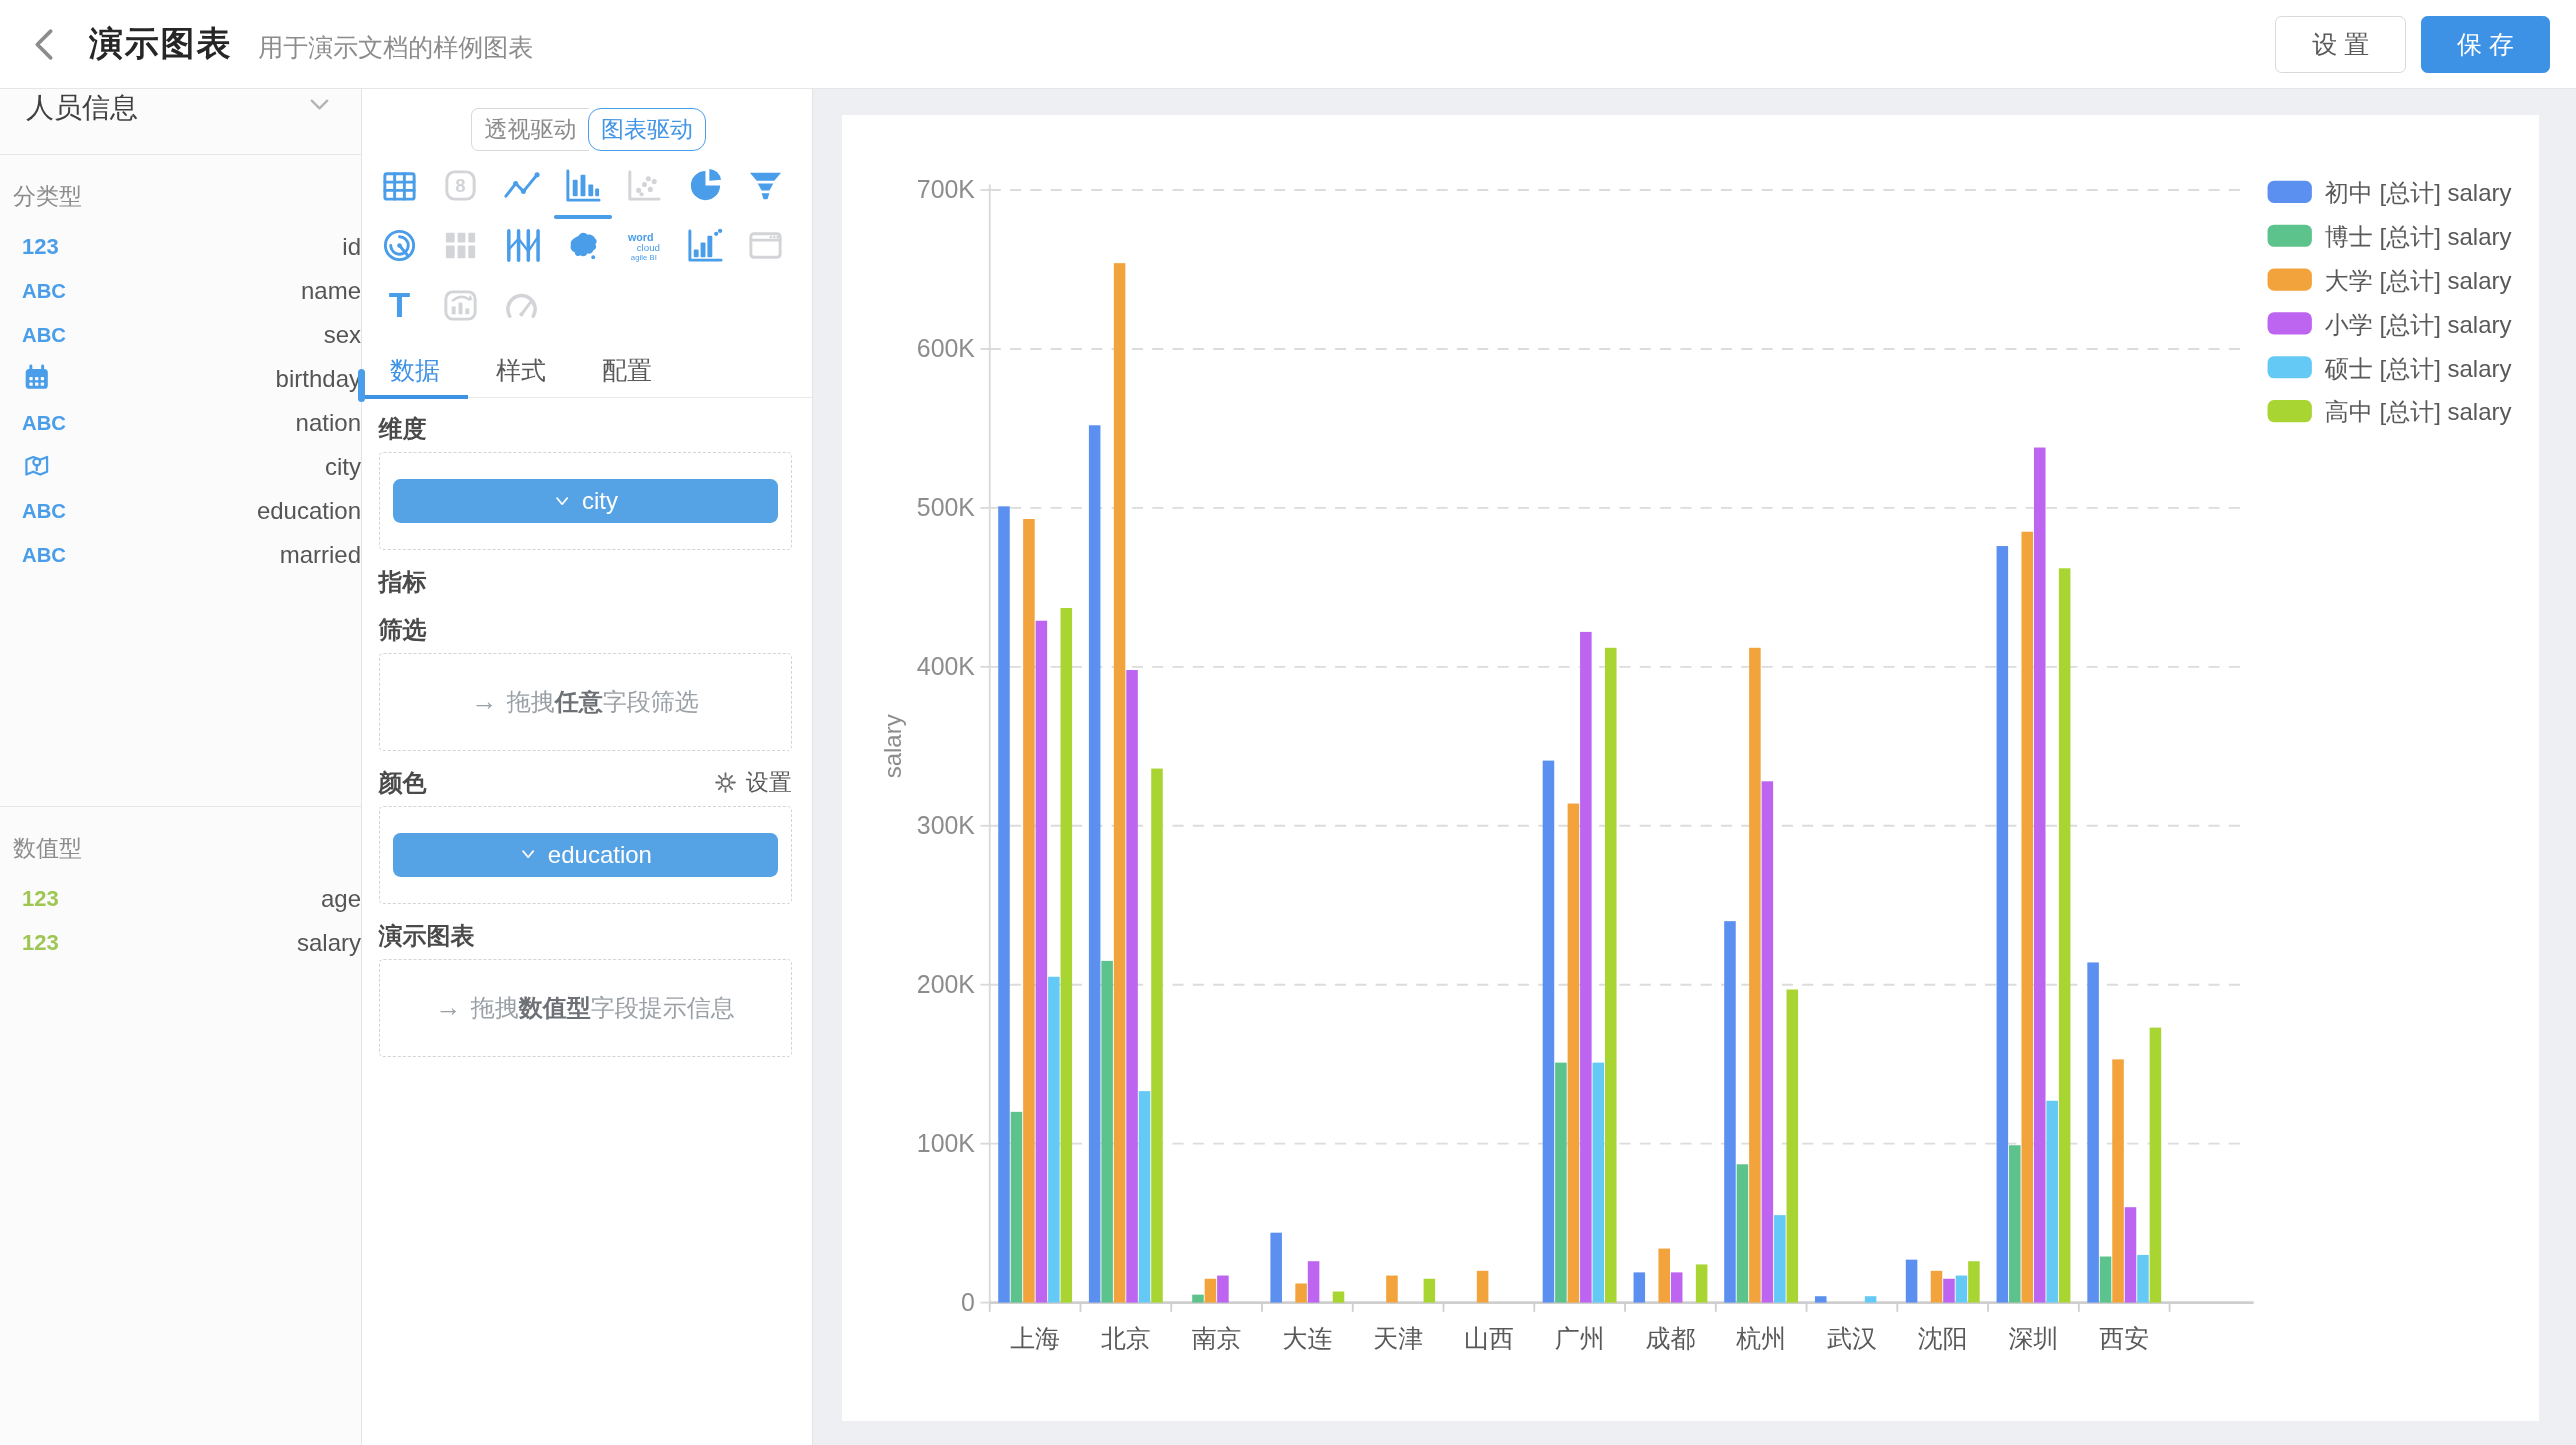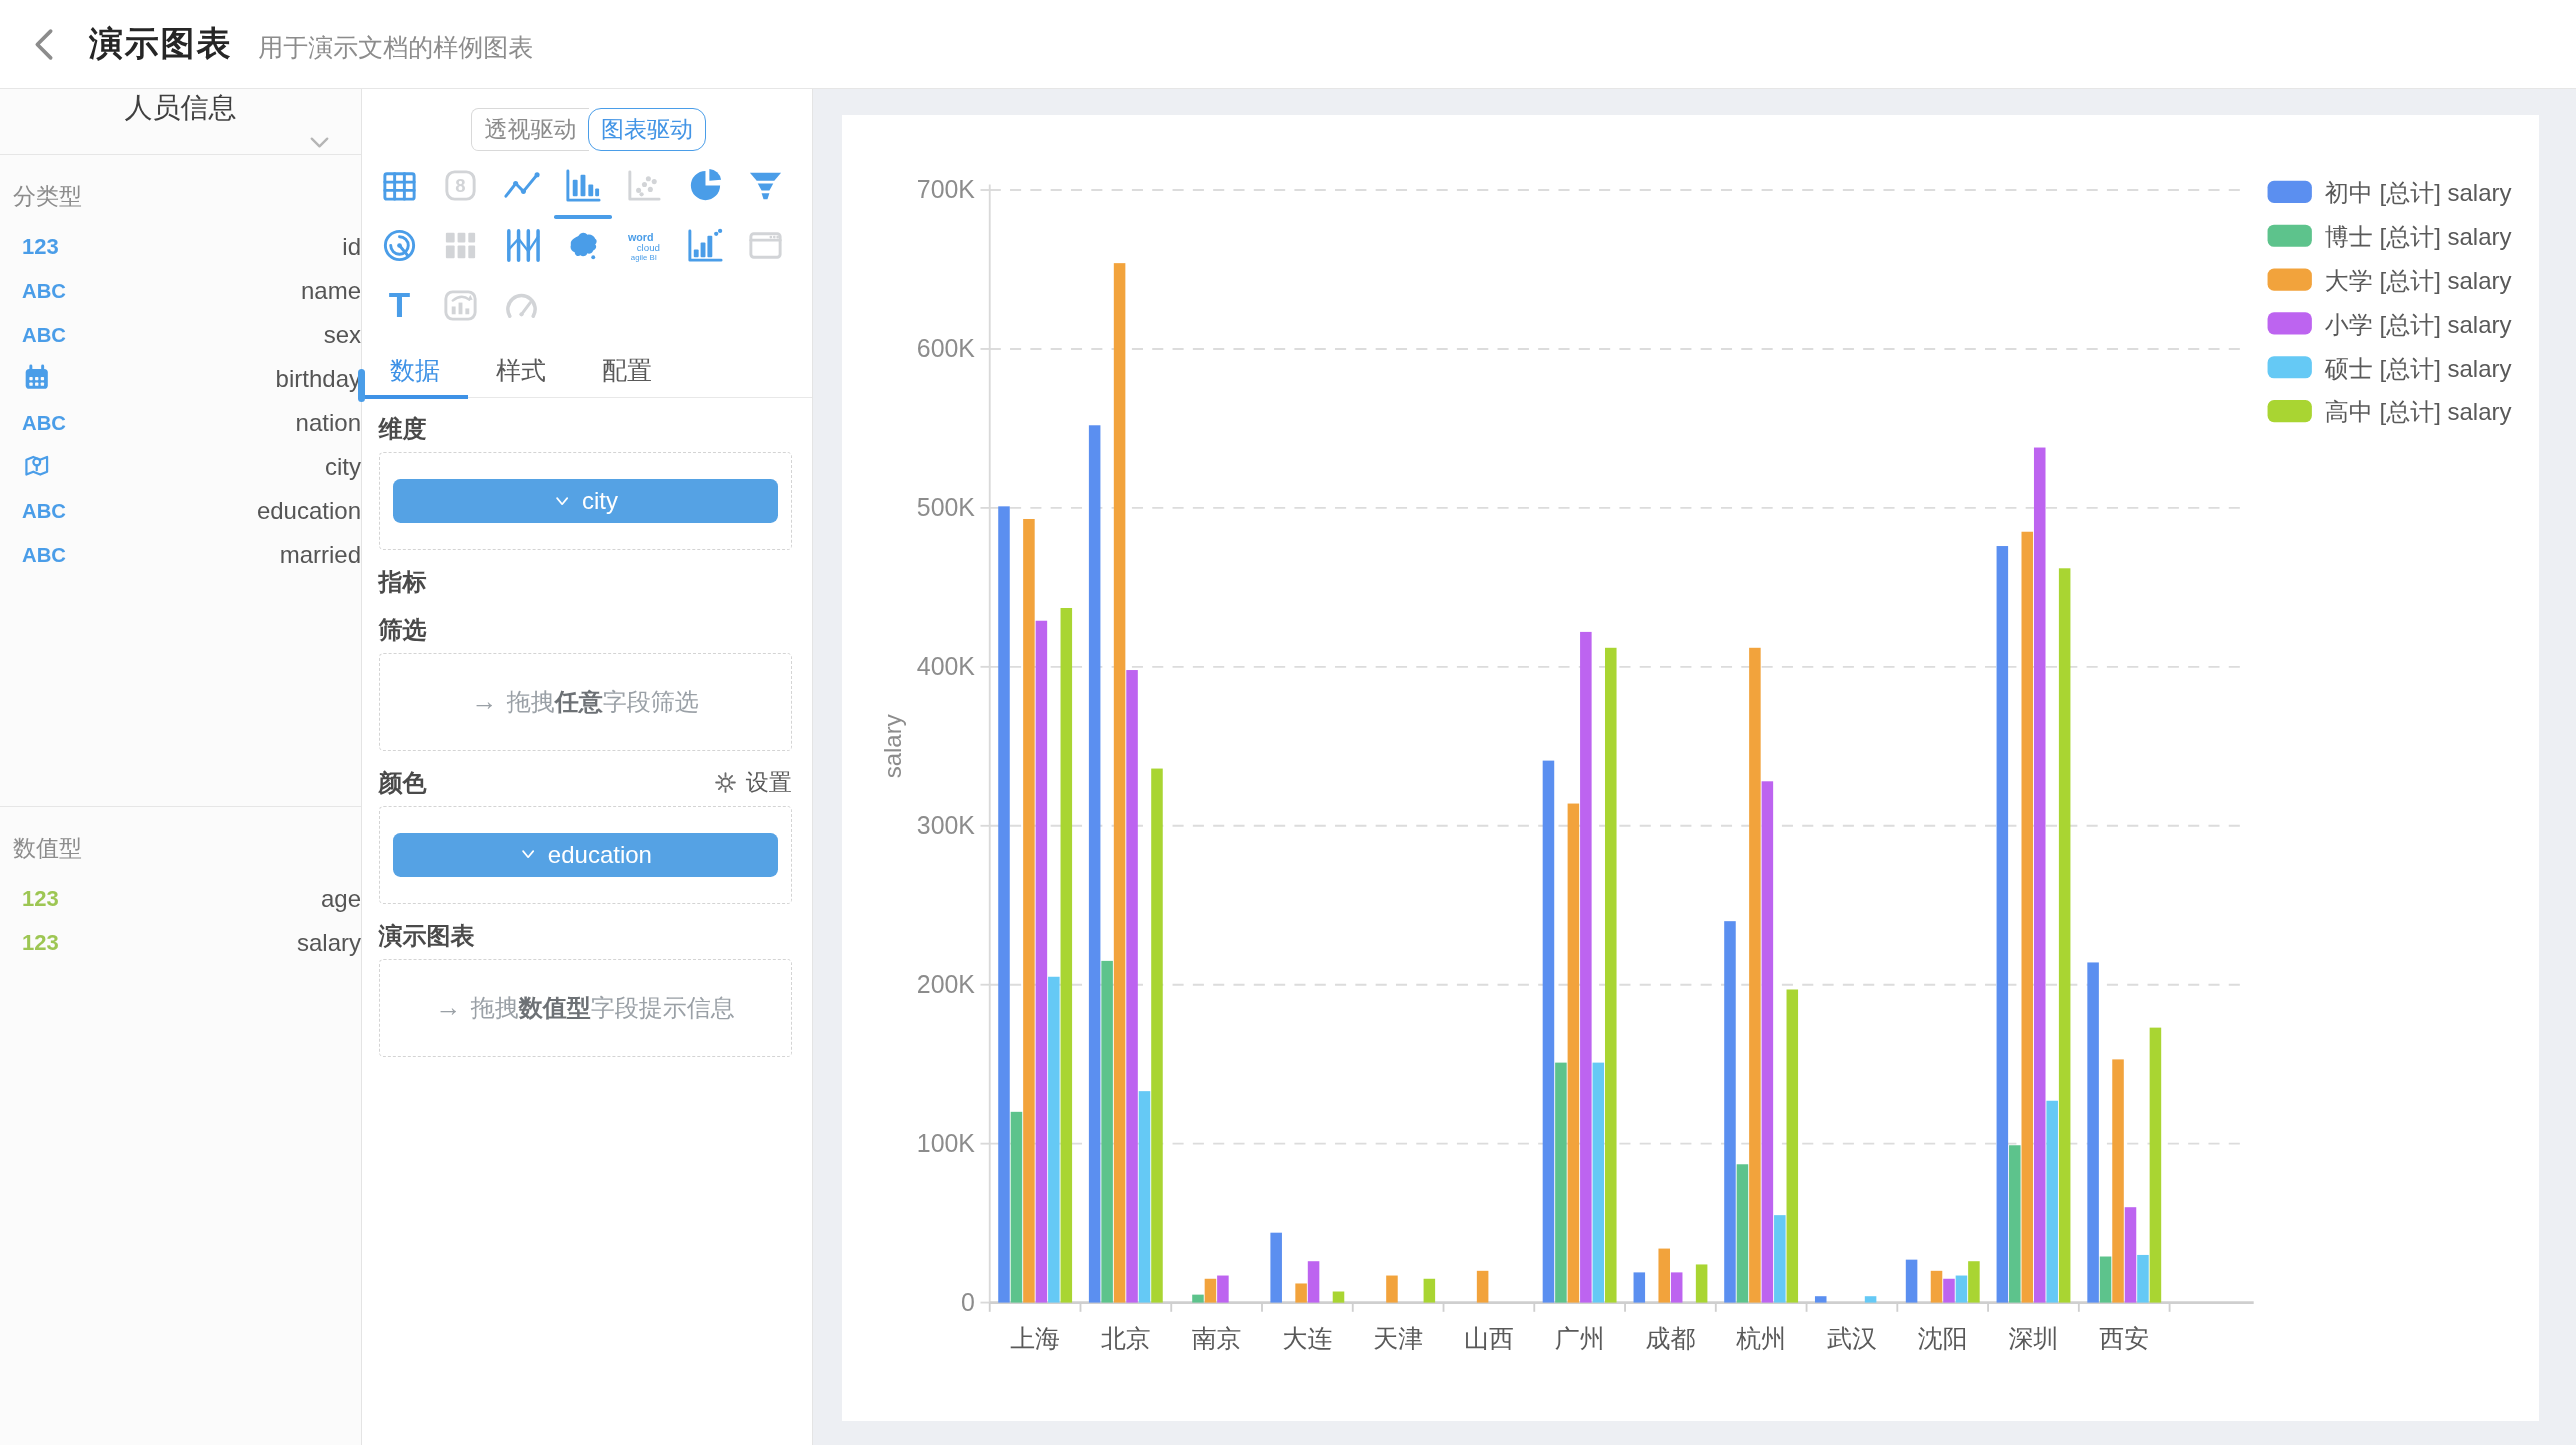--- a/index.html
+++ b/index.html
@@ -17,22 +17,22 @@
     justify-content:center; cursor:pointer; }
   .btn-settings { width:131px; background:#fff; border:0.9px solid #d9d9d9; color:#595959; }
   .btn-save { width:129px; background:#3e92e6; border:0.9px solid #3e92e6; color:#fff; }
 
   
   .content { position:absolute; left:0; top:89px; right:0; bottom:0; display:flex; }
 
   
   .fields-panel { width:362px; flex:0 0 362px; background:#fbfbfb; border-right:0.9px solid #e4e4e4;
     position:relative; }
-  .dataset-row { height:66px; border-bottom:0.9px solid #e6e6e6; display:flex; align-items:center;
-    padding:0 26px; cursor:pointer;flex-direction:column; }
+  .dataset-row { height:66px; border-bottom:0.9px solid #e6e6e6; display:flex; 
+    padding:0 26px; cursor:pointer; }
   .dataset-name { font-size:28px; color:#404040; }
   .dataset-chevron { margin-left:auto; width:31px; height:31px; color:#b5b5b5; }
   .field-section { padding-top:26px; }
   .field-section-label { font-size:23px; color:#8c8c8c; margin:0 0 13px 13px; }
   .field-row { height:44px; display:flex; align-items:center; padding-left:22px; cursor:pointer;justify-content:space-between; }
   .fi { width:57px; flex:0 0 57px; display:flex; align-items:center; }
   .fi-num { font-size:22px; font-weight:700; letter-spacing:0; }
   .fi-num.blue { color:#4a9de8; } .fi-num.green { color:#9dc653; }
   .fi-abc { font-size:20.3px; font-weight:700; color:#4a9de8; }
   .fi svg { width:29.5px; height:29.5px; color:#4a9de8; }
@@ -92,20 +92,24 @@
 <body>
 
 <div class="topbar">
   <div class="back-btn">
     <svg viewBox="0 0 40 40">
         <path d="M26 7 L13 20 L26 33" fill="none" stroke="currentColor" stroke-width="3.6" stroke-linecap="round" stroke-linejoin="round"></path>
       </svg>
   </div>
   <div class="page-title">演示图表</div>
   <div class="page-subtitle">用于演示文档的样例图表</div>
+  <div class="topbar-actions">
+    <div class="btn btn-settings">设 置</div>
+    <div class="btn btn-save">保 存</div>
+  </div>
 </div>
 
 <div class="content">
 
   <aside class="fields-panel">
     <div class="dataset-row">
       <span class="dataset-name">人员信息</span>
       <span class="dataset-chevron">
         <svg viewBox="0 0 40 40">
             <path d="M10 15 L20 25 L30 15" fill="none" stroke="currentColor" stroke-width="3" stroke-linecap="round" stroke-linejoin="round"></path>

